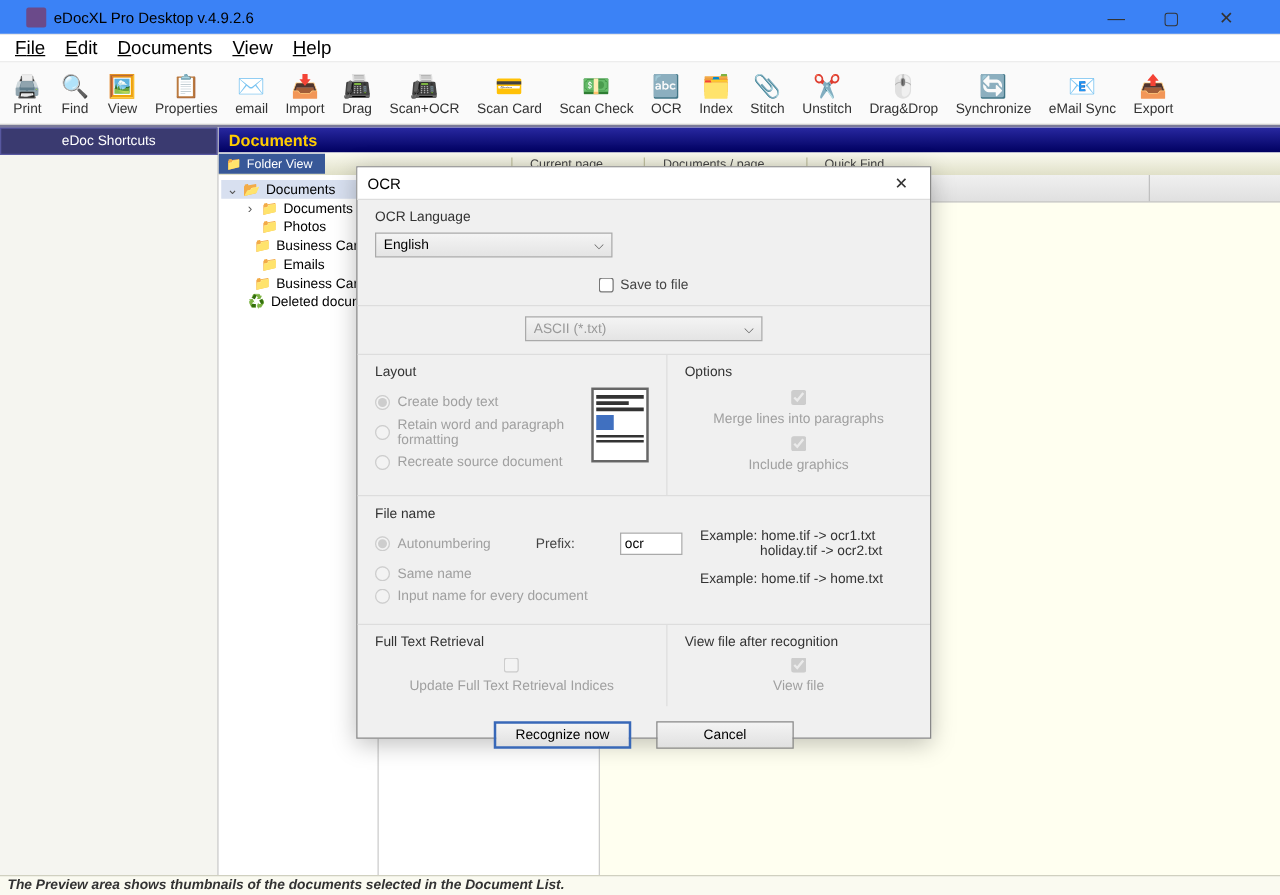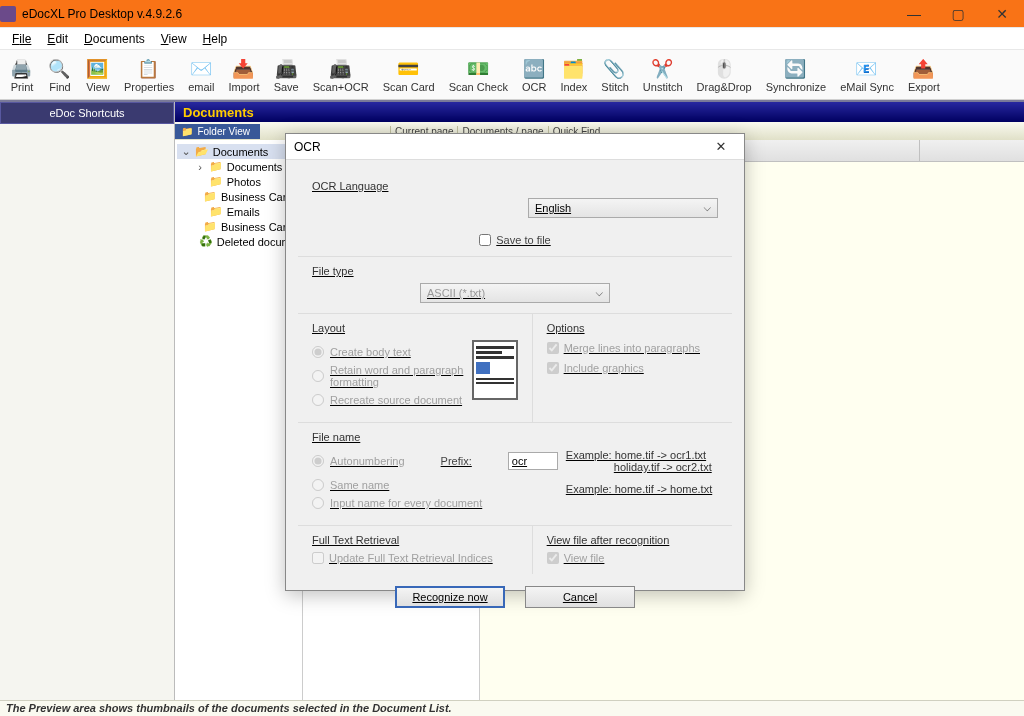--- a/index.html
+++ b/index.html
@@ -1,68 +1,68 @@
 <!DOCTYPE html>
 <html><head>
 <meta charset="utf-8">
 <style>
 * { box-sizing: border-box; margin: 0; padding: 0; font-family: "Segoe UI", Tahoma, sans-serif; }
 body { width: 1024px; height: 716px; background: #fff; overflow: hidden; position: relative; font-size: 12px; }
 
-.titlebar { height: 28px; display: flex; align-items: center; padding: 0 0; background: #f97316; border-bottom: 1px solid #e8e8e8; }
+.titlebar { height: 28px; display: flex; align-items: center; padding: 0 21px; background: #3b82f6; border-bottom: 1px solid #e8e8e8; }
 .titlebar .icon { width: 16px; height: 16px; background: #6b4a8a; margin-right: 6px; border-radius: 2px; }
 .titlebar .title { flex: 1; font-size: 12px; color: #000; }
 .titlebar .winbtns { display: flex; gap: 0; }
 .titlebar .winbtn { width: 44px; height: 28px; display: flex; align-items: center; justify-content: center; font-size: 14px; color: #333; }
 
 .menubar { height: 22px; display: flex; align-items: center; padding: 0 4px; border-bottom: 1px solid #e8e8e8; }
-.menubar .mi { padding: 2px 8px; font-size: 12px; }
+.menubar .mi { padding: 2px 8px; font-size: 15px; }
 .menubar .mi span { text-decoration: underline; }
 
 .toolbar { height: 50px; display: flex; align-items: center; padding: 2px 4px; gap: 2px; border-bottom: 1px solid #d0d0d0; background: #fafafa; }
 .tb { display: flex; flex-direction: column; align-items: center; justify-content: center; padding: 2px 6px; min-width: 32px; cursor: pointer; }
 .tb .ico { width: 24px; height: 24px; display: flex; align-items: center; justify-content: center; font-size: 18px; }
 .tb .lbl { font-size: 11px; color: #333; white-space: nowrap; }
 
 .main { display: flex; height: 600px; border-top: 2px solid #7a7a99; }
 .sidebar { width: 175px; background: #f5f5f0; border-right: 1px solid #bbb; }
 .sbhead { height: 20px; background: linear-gradient(#f8f8f0,#e8e8d8); border-bottom: 1px solid #c0c098; display: flex; align-items: center; padding: 0 6px; font-weight: bold; font-size: 11px; color: #555; }
 .sbhead .pin { margin-left: auto; font-size: 11px; }
 .sbitem { background: #3a3a70; color: #fff; padding: 4px 12px; text-align: center; font-size: 11px; border: 1px solid #5858a0; margin: 0; }
 
 .dochead { height: 20px; background: linear-gradient(#2828a0,#000060); color: #fc0; font-weight: bold; font-size: 13px; padding: 2px 8px; display: flex; align-items: center; }
 .docbar { height: 18px; background: linear-gradient(#fafaf0,#e0e0c8); display: flex; align-items: center; font-size: 10px; color: #444; }
 .docbar .fv { background: #385898; color: #fff; padding: 2px 10px 2px 6px; display: flex; align-items: center; }
 .docbar .fv .fico { color: #fc0; margin-right: 4px; }
-.docbar .dt { padding: 0 4px; border-left: 1px solid #c0c0a0; }
+.docbar .dt { padding: 0 14px; border-left: 1px solid #c0c0a0; margin-left: 19px; }
 
 .content { flex: 1; display: flex; flex-direction: column; background: #fff; position: relative; }
 .trees { width: 128px; background: #fff; border-right: 1px solid #ccc; padding: 4px 2px; font-size: 11px; position: absolute; left: 0; top: 38px; bottom: 0; }
 .trees .node { display: flex; align-items: center; padding: 1px 2px; gap: 4px; white-space: nowrap; }
 .trees .node.sel { background: #d8e0f0; }
 .trees .fldr { color: #d4a634; }
 .trees .exp { width: 10px; text-align: center; color: #555; }
 
 .gridarea { position: absolute; left: 304px; right: 0; top: 38px; bottom: 0; border-left: 1px solid #ccc; background: #fffff0; }
 .gridhead { height: 22px; background: linear-gradient(#f0f0f0,#e0e0e0); border-bottom: 1px solid #c0c0c0; display: flex; font-size: 11px; }
 .gridhead .gh { padding: 3px 8px; border-right: 1px solid #c0c0c0; }
 .gridrow { height: 16px; display: flex; font-size: 11px; }
 .gridrow .gc { padding: 1px 8px; }
 
 .dialog { position: absolute; left: 285px; top: 133px; width: 460px; height: 458px; background: #f0f0f0; border: 1px solid #888; box-shadow: 0 4px 18px rgba(0,0,0,0.25); z-index: 100; }
 .dlgtitle { height: 26px; background: #fff; display: flex; align-items: center; padding: 0 8px; font-size: 12px; border-bottom: 1px solid #ddd; }
 .dlgtitle .x { margin-left: auto; font-size: 13px; color: #333; cursor: pointer; width: 30px; text-align: center; }
-.dlgbody { padding: 12px; text-decoration: underline; }
+.dlgbody { padding: 0; }
 .section { padding: 8px 14px 10px; border-bottom: 1px solid #ddd; }
 .seclbl { font-size: 11px; color: #333; margin-bottom: 6px; }
 .combo { width: 190px; height: 20px; background: linear-gradient(#f4f4f4,#e4e4e4); border: 1px solid #aaa; display: flex; align-items: center; padding: 0 6px; font-size: 11px; position: relative; }
 .combo::after { content: "⌵"; position: absolute; right: 6px; font-size: 10px; color: #555; }
 .chk { display: flex; align-items: center; gap: 5px; font-size: 11px; color: #444; }
 .chk input { width: 12px; height: 12px; }
-.chk.dis { color: #a0a0a0; }
+.chk.dis { color: #a0a0a0; flex-direction: column; }
 .twocolsec { display: flex; border-bottom: 1px solid #ddd; }
 .twocolsec > div { padding: 8px 14px 10px; }
 .twocolsec .left { flex: 1.2; border-right: 1px solid #ddd; }
 .twocolsec .right { flex: 1; }
 .radio { display: flex; align-items: center; gap: 6px; font-size: 11px; color: #a0a0a0; margin: 6px 0; }
 .radio input { width: 12px; height: 12px; }
 .previewimg { width: 46px; height: 60px; background: #fff; border: 2px solid #666; float: right; margin-left: 6px; padding: 2px; }
 .previewimg .ln { height: 3px; background: #333; margin: 2px 0; }
 .previewimg .sq { width: 14px; height: 12px; background: #4070c0; margin-top: 3px; }
 .filenamesec { padding: 8px 14px 10px; border-bottom: 1px solid #ddd; font-size: 11px; }
@@ -115,21 +115,21 @@
     <div class="tb">
       <div class="ico">✉️</div>
       <div class="lbl">email</div>
     </div>
     <div class="tb">
       <div class="ico">📥</div>
       <div class="lbl">Import</div>
     </div>
     <div class="tb">
       <div class="ico">📠</div>
-      <div class="lbl">Save</div>
+      <div class="lbl">Drag</div>
     </div>
     <div class="tb">
       <div class="ico">📠</div>
       <div class="lbl">Scan+OCR</div>
     </div>
     <div class="tb">
       <div class="ico">💳</div>
       <div class="lbl">Scan Card</div>
     </div>
     <div class="tb">
@@ -246,32 +246,31 @@
 </div>
 
 <div class="dialog">
   <div class="dlgtitle">
     <span>OCR</span>
     <span class="x">✕</span>
   </div>
   <div class="dlgbody">
     <div class="section">
       <div class="seclbl">OCR Language</div>
-      <div style="display:flex;justify-content:flex-end">
+      <div style="display:flex;justify-content:flex-start">
         <div class="combo">English</div>
       </div>
       <div style="display:flex;justify-content:center;margin-top:16px">
         <label class="chk">
             <input type="checkbox" style="">
             <span>Save to file</span>
           </label>
       </div>
     </div>
     <div class="section">
-      <div class="seclbl">File type</div>
       <div style="display:flex;justify-content:center">
         <div class="combo" style="color:#999">ASCII (*.txt)</div>
       </div>
     </div>
     <div class="twocolsec">
       <div class="left">
         <div class="seclbl">Layout</div>
         <div style="display:flex">
           <div style="flex:1">
             <label class="radio">

